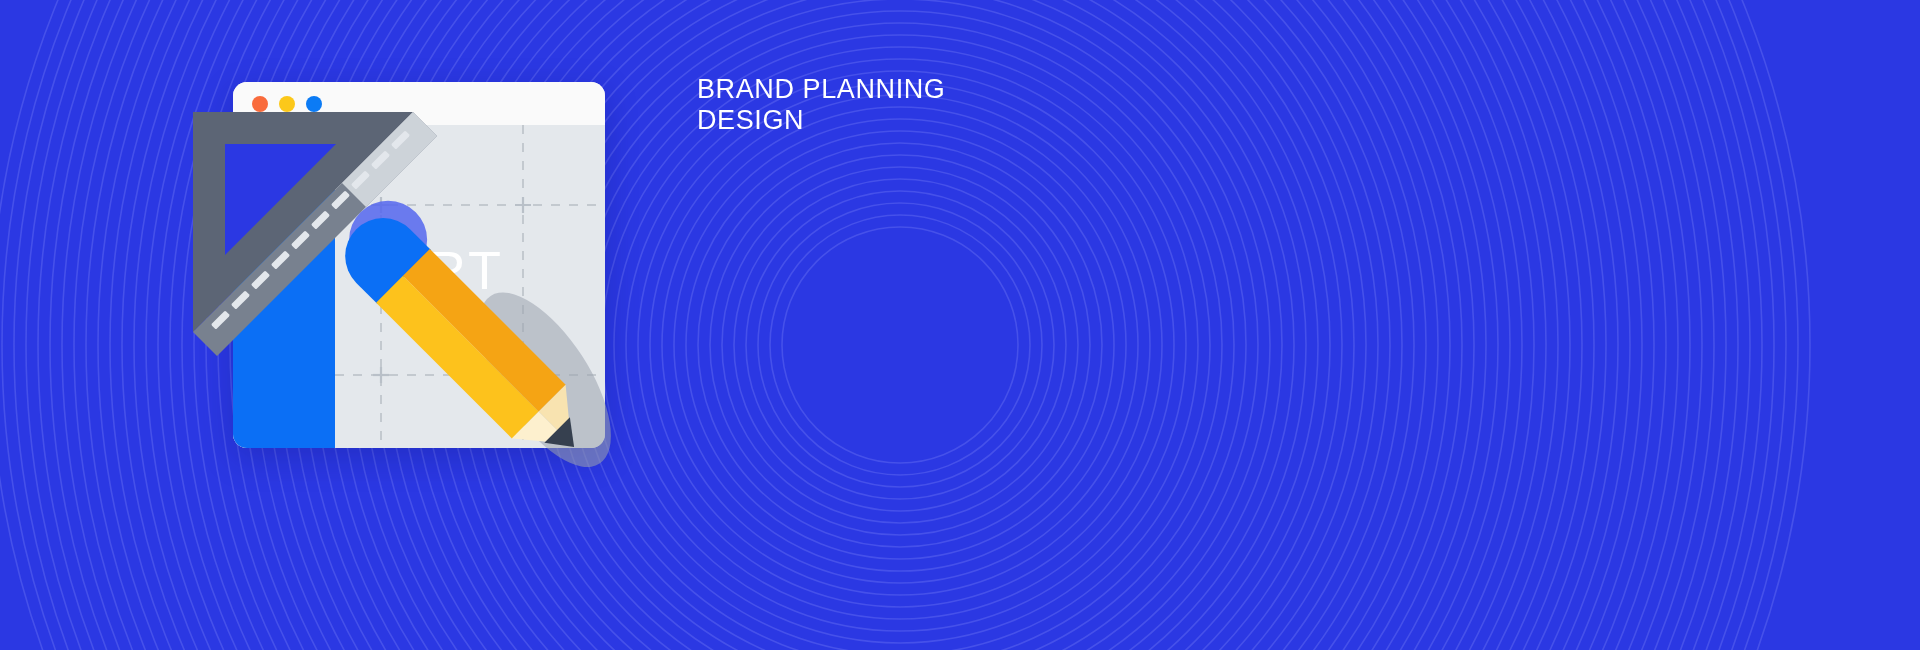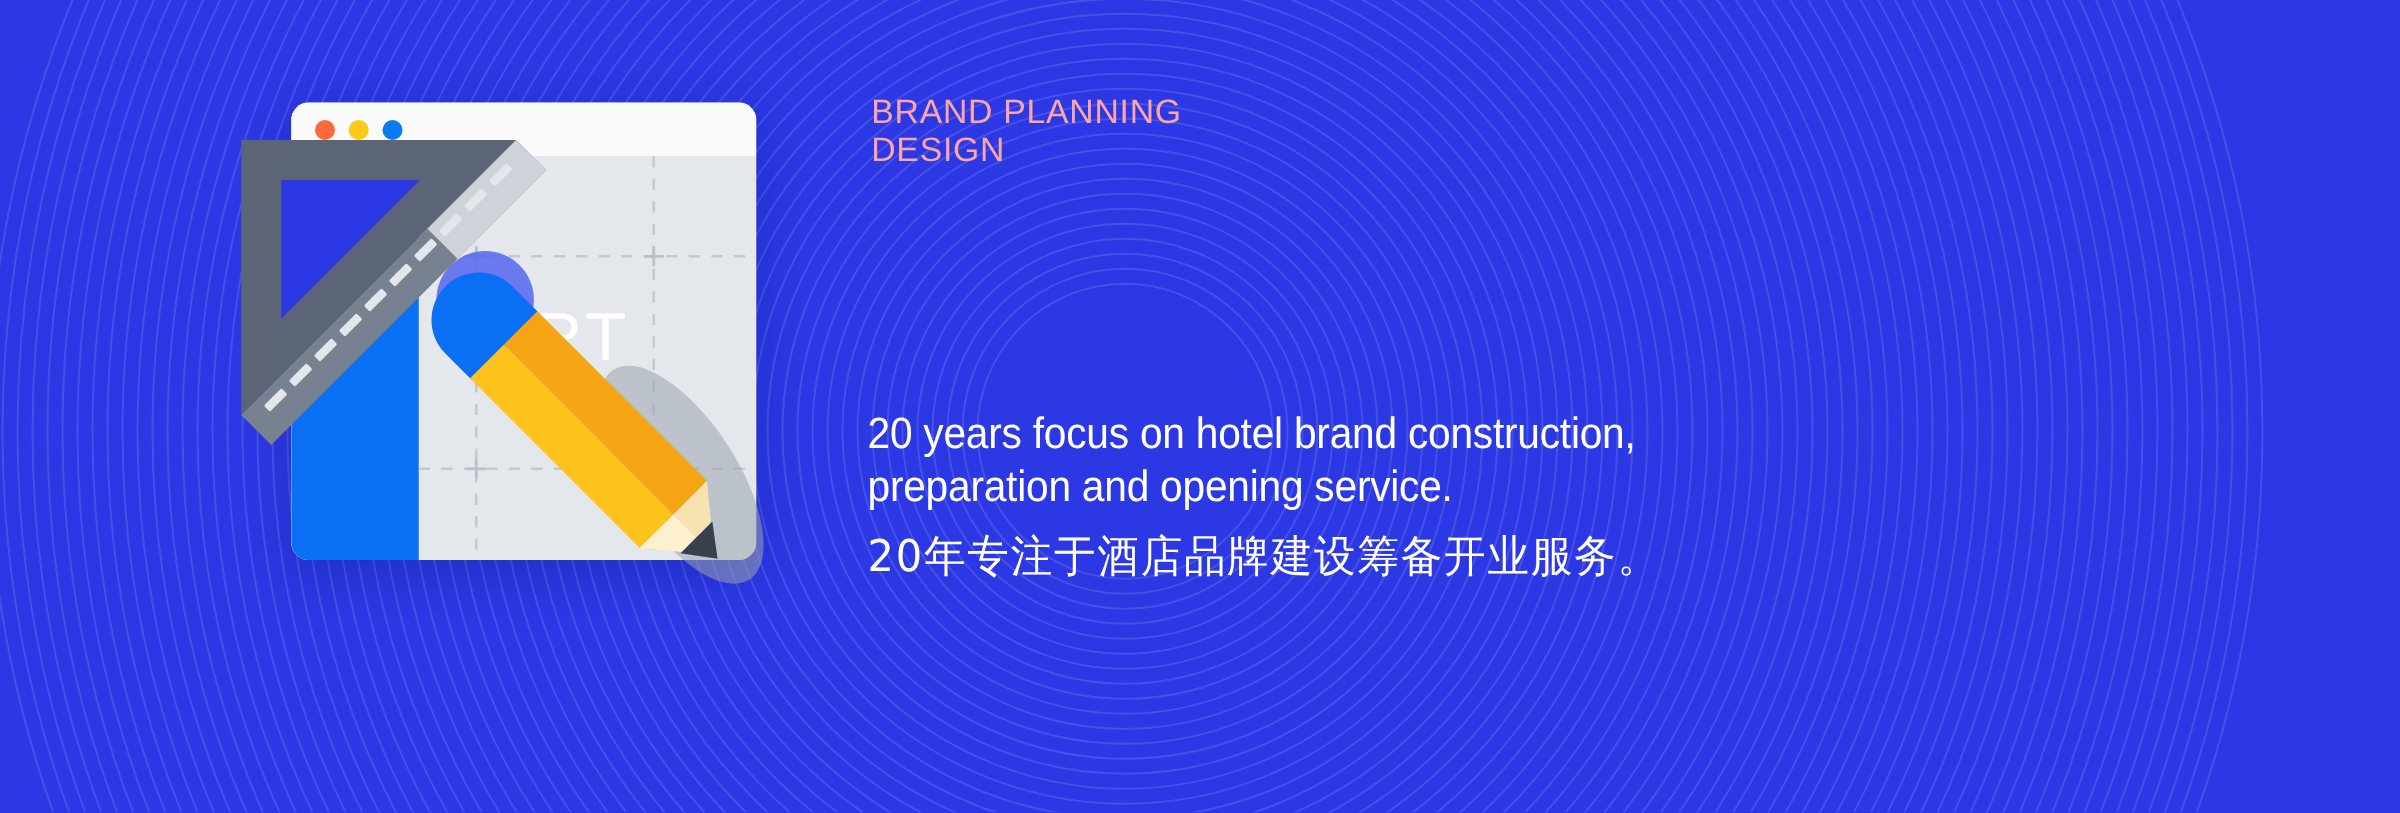--- a/index.html
+++ b/index.html
@@ -111,21 +111,21 @@
   }
 
   
   .eyebrow {
     position: absolute;
     left: 697px;
     top: 74px;
     width: 460px;
   }
   .eyebrow-en {
-    color: #fca5a5;
+    color: #ffffff;
     font-size: 27px;
     line-height: 1.13;
     letter-spacing: 0.6px;
     font-weight: 400;
     white-space: pre-line;
   }
   .eyebrow-cn {
     margin-top: 7px;
     font-size: 18px;
     letter-spacing: 1px;
@@ -327,19 +327,14 @@
         <path d="M 285 404 L 321 404 L 303 428 Z" fill="#36404F"></path>
       </g>
     </svg>
   </div>
 
   <div class="eyebrow">
     <div class="eyebrow-en">BRAND PLANNING
 DESIGN</div>
   </div>
 
-  <div class="headline">
-    <div class="headline-en">20 years focus on hotel brand construction,
-preparation and opening service.</div>
-    <div class="headline-cn">20年专注于酒店品牌建设筹备开业服务。</div>
-  </div>
 
 </div>
 
 </body></html>

